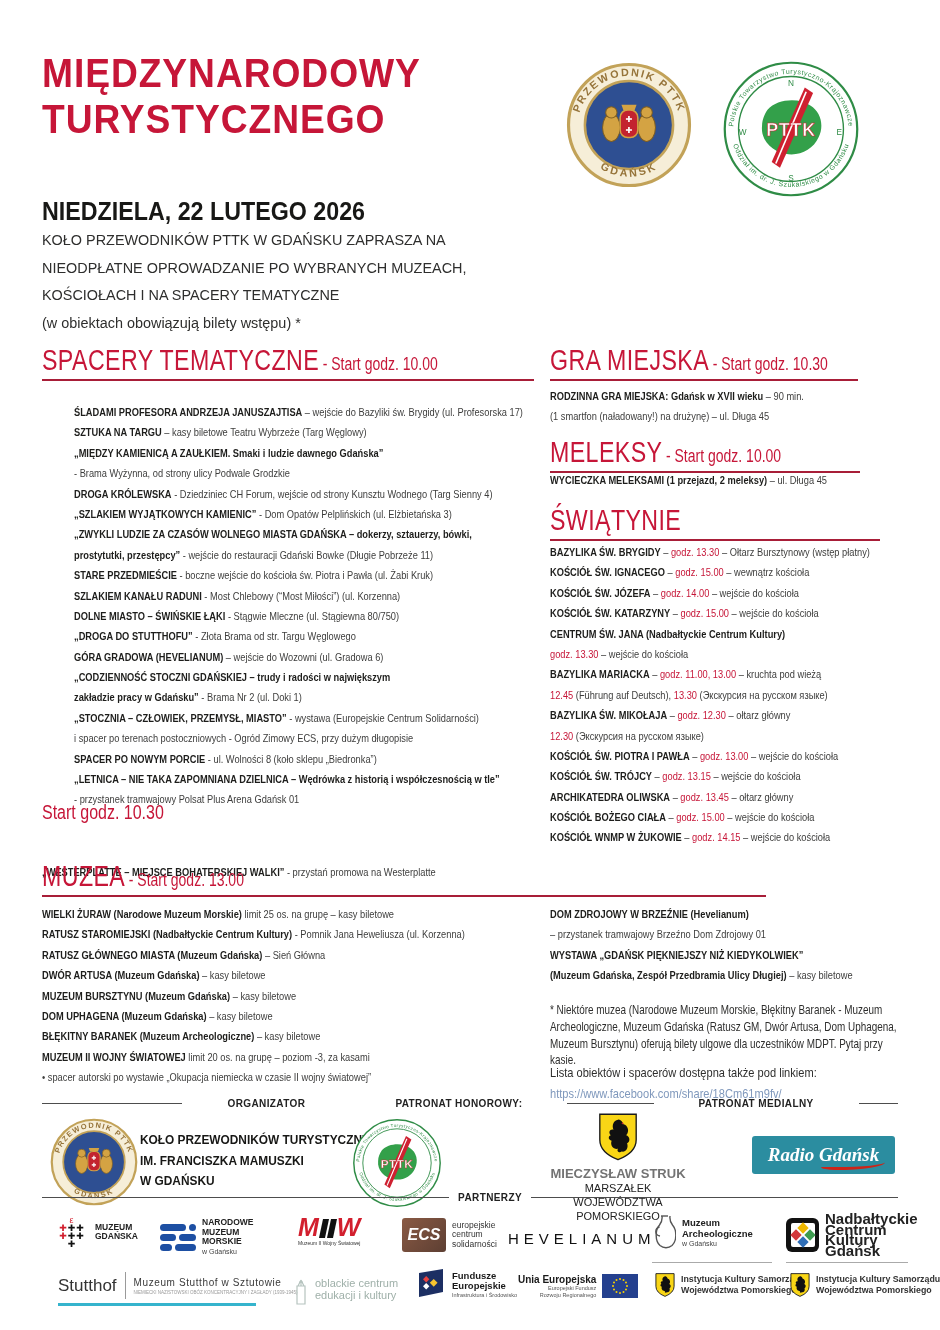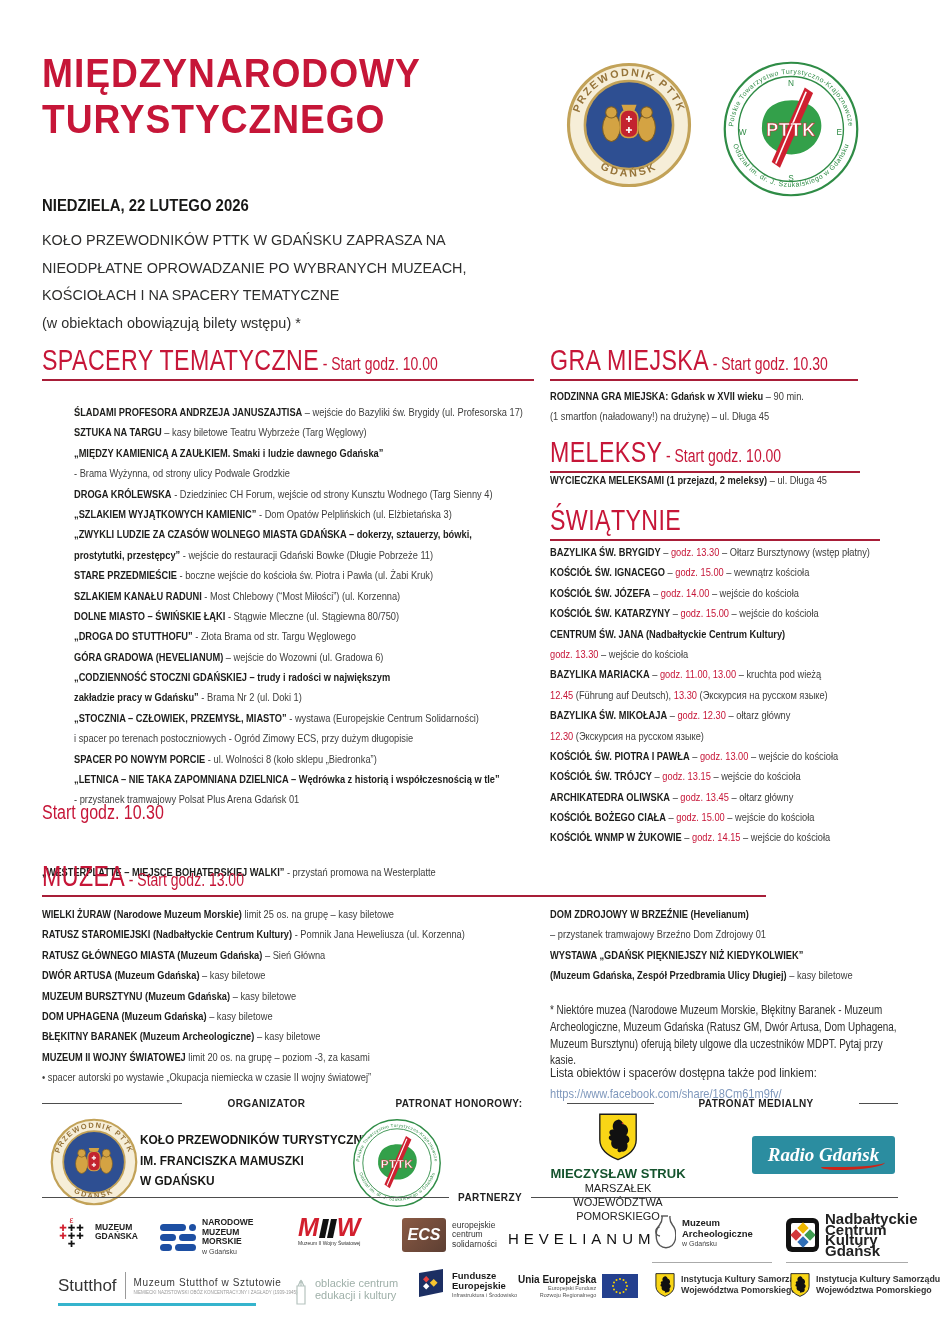--- a/index.html
+++ b/index.html
@@ -10,21 +10,21 @@
   :root{
     --red:#c61638; --rule:#a81e38; --ink:#1d1d1b; --soft:#3d3d3c;
   }
   .abs{position:absolute;}
   .cond{display:inline-block;transform:scaleX(0.8);transform-origin:0 50%;white-space:nowrap;}
   .cond93{display:inline-block;transform:scaleX(0.93);transform-origin:0 50%;white-space:nowrap;}
   .cond88{display:inline-block;transform:scaleX(0.88);transform-origin:0 50%;white-space:nowrap;}
 
   
   .title-line{font-size:40px;line-height:46px;font-weight:bold;color:var(--red);letter-spacing:1px;}
-  .date{font-size:16px;font-weight:bold;color:#181816;}
+  .date{font-size:25px;font-weight:bold;color:#181816;}
   .intro-line{font-size:15.5px;line-height:27.5px;color:#2e2e2d;}
 
   
   .sec-head{white-space:nowrap;color:var(--red);}
   .sec-head .big{font-size:29px;font-weight:400;letter-spacing:0.5px;}
   .sec-head .small{font-size:17.5px;font-weight:400;}
   .sec-rule{border-top:2px solid var(--rule);height:0;}
 
   
   .line{height:20.4px;line-height:20.4px;font-size:11.6px;}
@@ -37,21 +37,21 @@
   .note-wrap{width:440px;transform:scaleX(0.8);transform-origin:0 0;font-size:12.4px;line-height:16.8px;color:#2e2e2d;}
   .linkline{font-size:12.6px;color:#2e2e2d;}
   a.fb{color:#7f98bc;text-decoration:none;font-size:12.6px;}
 
   
   .divrow{display:flex;align-items:center;font-size:10px;font-weight:bold;color:#222;letter-spacing:0.4px;}
   .divrow .ln{border-top:1.4px solid #4d4d4d;height:0;}
   .divrow .lbl{padding:0 9px;white-space:nowrap;}
 
   .orgline{font-size:13.5px;font-weight:bold;line-height:20.5px;color:#181816;}
-  .patron-name{font-size:13px;font-weight:bold;color:#14532d;text-align:center;}
+  .patron-name{font-size:13px;font-weight:bold;color:#737373;text-align:center;}
   .patron-role{font-size:11px;color:#222;text-align:center;line-height:14px;}
 
   .radio-box{width:143px;height:38px;background:#2b8da0;border-radius:3px;position:relative;
     display:flex;align-items:center;justify-content:center;}
   .radio-txt{font-family:"Liberation Serif",serif;font-style:italic;font-weight:bold;font-size:19px;color:#fff;white-space:nowrap;}
   .radio-swoosh{position:absolute;right:10px;bottom:4px;width:64px;height:7px;
     border-bottom:3px solid #cc2418;border-radius:0 0 100% 30% / 0 0 10px 4px;}
 
   
   .plogo{display:flex;align-items:center;gap:6px;}

